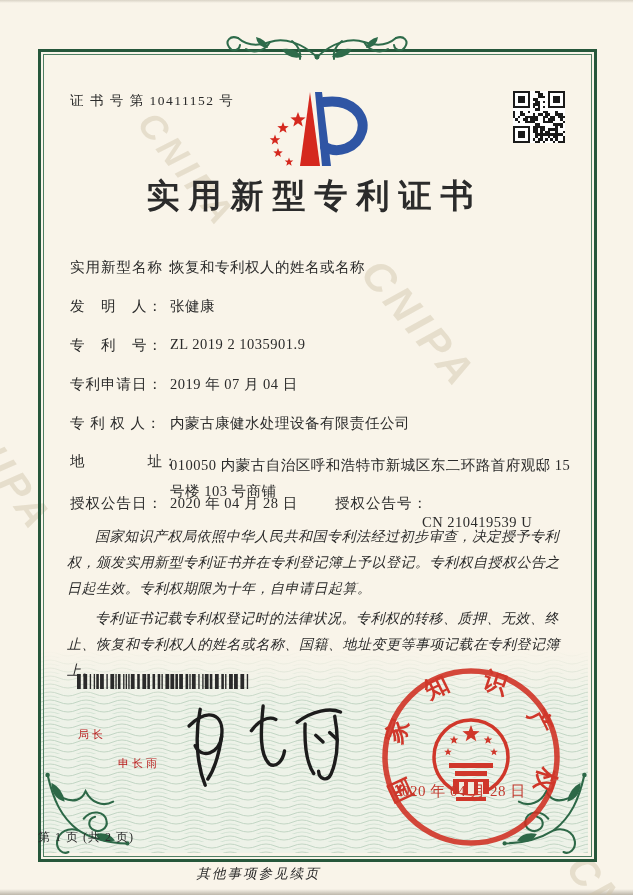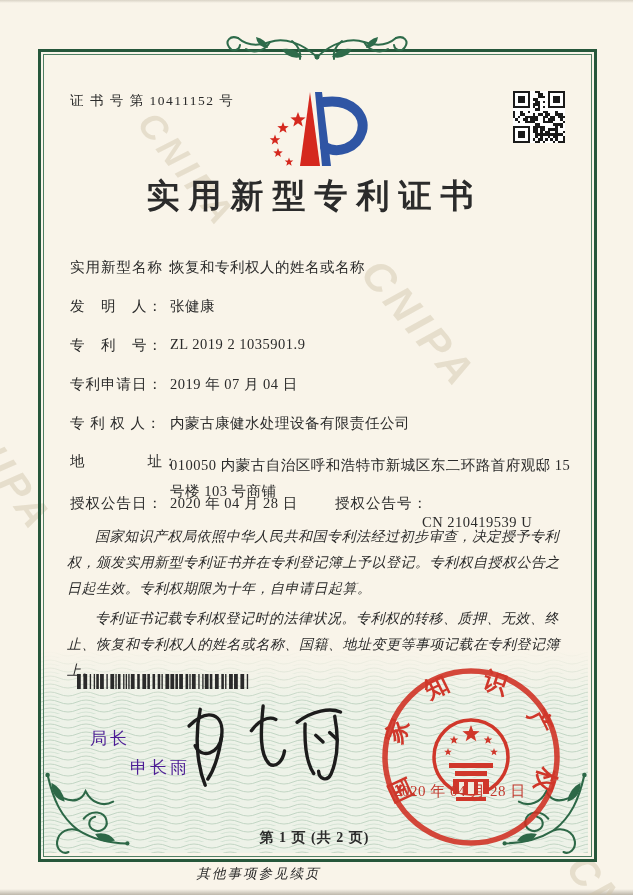--- a/index.html
+++ b/index.html
@@ -32,32 +32,32 @@
   .row .lbl2{position:absolute;left:265px;top:0;letter-spacing:1px;}
   .row .val2{position:absolute;left:352px;top:0;letter-spacing:.5px;margin-top:20px;}
   .val.wrap{white-space:normal;width:418px;line-height:26px;word-break:break-all;}
   .r-name{top:258px;} .r-inv{top:297px;} .r-pno{top:336px;} .r-fil{top:375px;}
   .r-own{top:414px;} .r-addr{top:452px;} .r-grant{top:494px;}
   .body-text{position:absolute;left:63px;top:520px;width:513px;z-index:3;
         font-size:14px;line-height:26px;font-style:italic;letter-spacing:.5px;}
   .body-text p{margin:4px;text-indent:2em;}
   .guilloche{position:absolute;left:41px;top:650px;z-index:0;}
   .barcode{position:absolute;left:77px;top:674px;z-index:3;}
-  .director{position:absolute;left:90px;z-index:3;font-family:"Liberation Sans","DejaVu Sans",sans-serif;
-        font-size:17px;letter-spacing:3px;color:#4c1d95;}
+  .director{position:absolute;left:78px;z-index:3;font-family:"Liberation Sans","DejaVu Sans",sans-serif;
+        font-size:11px;letter-spacing:3px;color:#b91c1c;}
   .d-title{top:727px;} .d-name{top:756px;margin-left:40px;}
   .signature{position:absolute;left:180px;top:690px;z-index:3;}
   .seal{position:absolute;left:376px;top:662px;z-index:4;opacity:.95;}
   .seal-date{position:absolute;left:394px;top:782px;z-index:5;color:#c2392e;
         font-size:15px;white-space:nowrap;letter-spacing:.5px;}
   .ornament{position:absolute;z-index:3;}
   .orn-left{left:40px;top:770px;} .orn-right{left:497px;top:770px;}
   .orn-top{left:222px;top:27px;}
-  .page-num{position:absolute;left:38px;top:829px;width:553px;text-align:center;
-        font-size:14px;letter-spacing:1px;z-index:3;font-weight:bold;}
+  .page-num{position:absolute;left:38px;top:829px;width:553px;text-align:left;
+        font-size:12px;letter-spacing:1px;z-index:3;}
   .note{position:absolute;left:0;top:865px;width:517px;text-align:center;
         font-size:13.5px;font-style:italic;letter-spacing:2px;z-index:3;}
 </style>
 </head>
 <body>
 
 <div class="page">
 
   <div class="edge-top"></div>
 

